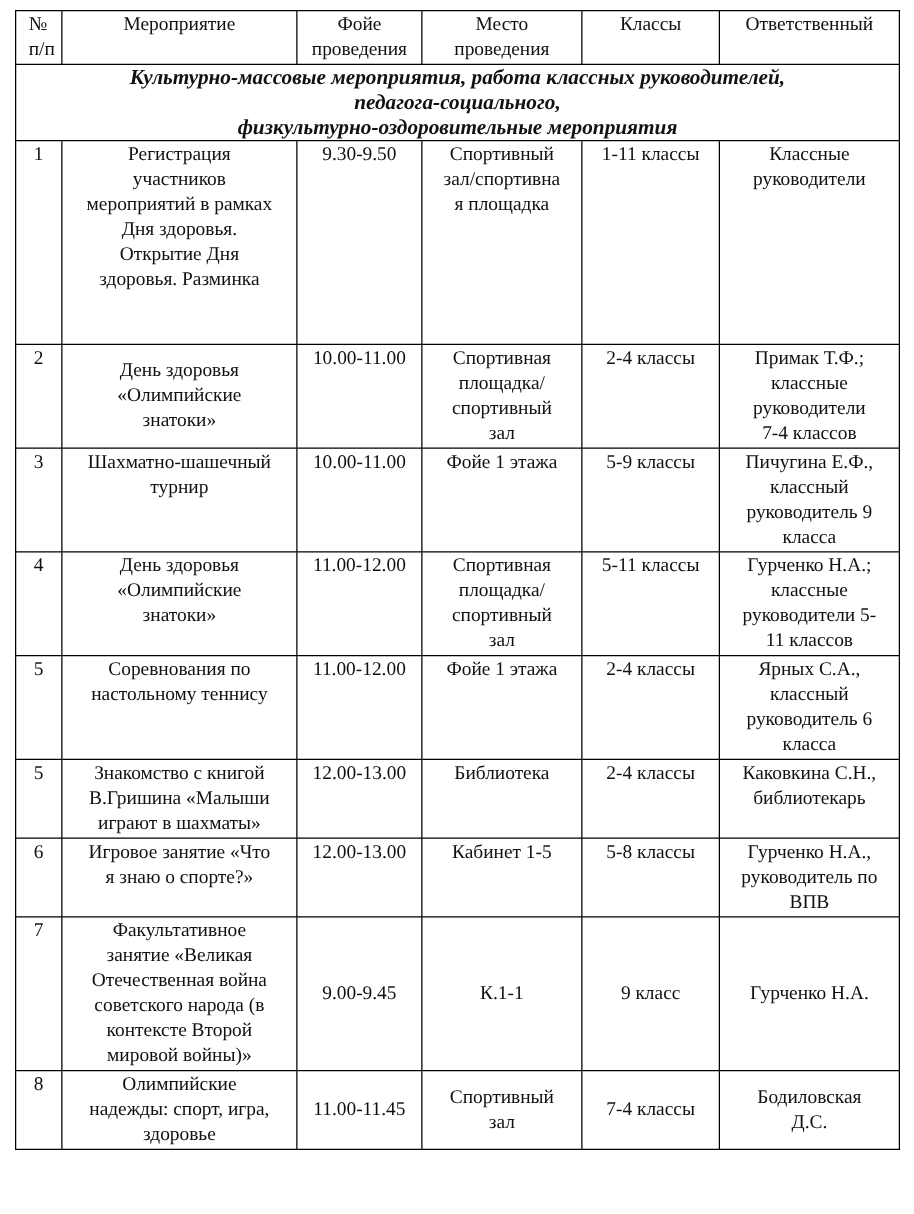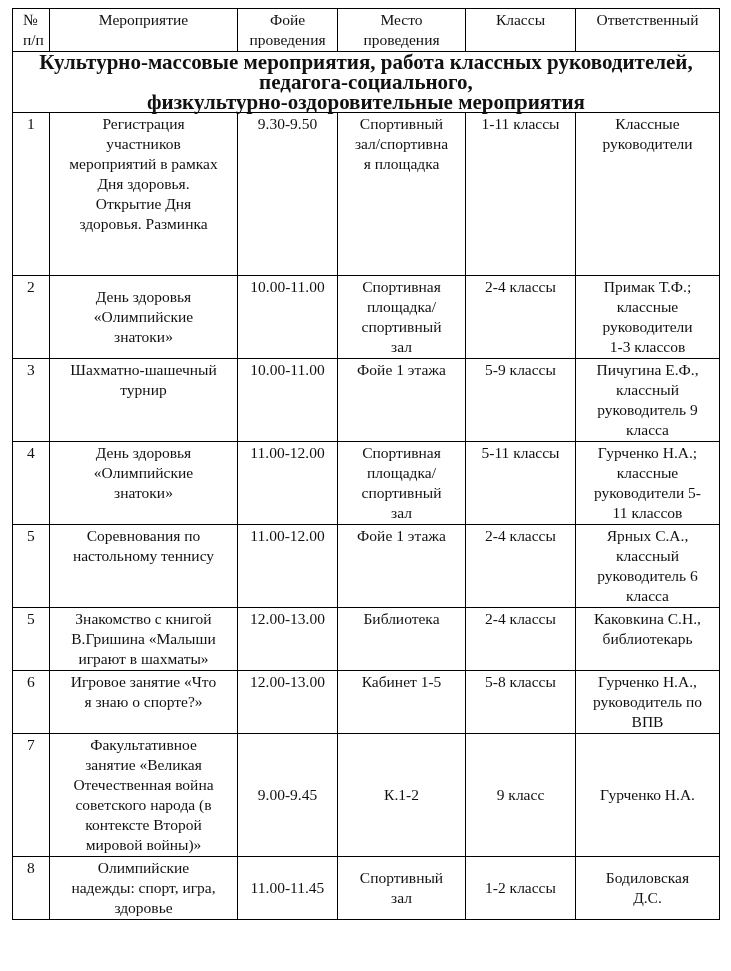--- a/index.html
+++ b/index.html
@@ -3,21 +3,21 @@
 <meta charset="utf-8">
 <style>
   html, body { margin:0; padding:0; background:#fff; }
   body { width:731px; height:971px; position:relative; overflow:hidden;
          font-family:"Liberation Serif","DejaVu Serif",serif; color:#111; font-size:15.5px; }
   table { position:absolute; left:12px; top:8px; width:707px; border-collapse:collapse; table-layout:fixed; }
   td, th { border:1px solid #000; vertical-align:top; text-align:center; padding:1px 3px; line-height:20px; font-weight:normal; }
   th { vertical-align:top; }
   td.num { text-align:left; padding-left:14px; }
   th.num { text-align:left; padding-left:10px; }
-  td.section { font-weight:bold; font-size:21px; line-height:20px; padding:0 4px;margin-left:22px; }
+  td.section { font-weight:bold; font-style:italic; font-size:17px; line-height:20px; padding:0 4px;margin-left:22px; }
   .pre { white-space:pre-line; }
   .mid { vertical-align:middle; }
 </style>
 </head>
 <body>
 
 <table>
   <colgroup>
     <col style="width:37px">
       <col style="width:188px">
@@ -67,21 +67,21 @@
 знатоки»</td>
     <td>10.00-11.00</td>
     <td class="pre">Спортивная
 площадка/
 спортивный
 зал</td>
     <td>2-4 классы</td>
     <td class="pre">Примак Т.Ф.;
 классные
 руководители
-1-3 классов</td>
+7-4 классов</td>
   </tr>
   <tr>
     <td class="num">3</td>
     <td class="pre">Шахматно-шашечный
 турнир</td>
     <td>10.00-11.00</td>
     <td class="pre">Фойе 1 этажа</td>
     <td>5-9 классы</td>
     <td class="pre">Пичугина Е.Ф.,
 классный
@@ -141,30 +141,30 @@
 
   <tr>
     <td class="num">7</td>
     <td class="pre">Факультативное
 занятие «Великая
 Отечественная война
 советского народа (в
 контексте Второй
 мировой войны)»</td>
     <td class="mid">9.00-9.45</td>
-    <td class="pre mid">К.1-2</td>
+    <td class="pre mid">К.1-1</td>
     <td class="mid">9 класс</td>
     <td class="pre mid">Гурченко Н.А.</td>
   </tr>
   <tr>
     <td class="num">8</td>
     <td class="pre">Олимпийские
 надежды: спорт, игра,
 здоровье</td>
     <td class="mid">11.00-11.45</td>
     <td class="pre mid">Спортивный
 зал</td>
-    <td class="mid">1-2 классы</td>
+    <td class="mid">7-4 классы</td>
     <td class="pre mid">Бодиловская
 Д.С.</td>
   </tr>
 </tbody>
   </table>
 
 </body></html>

